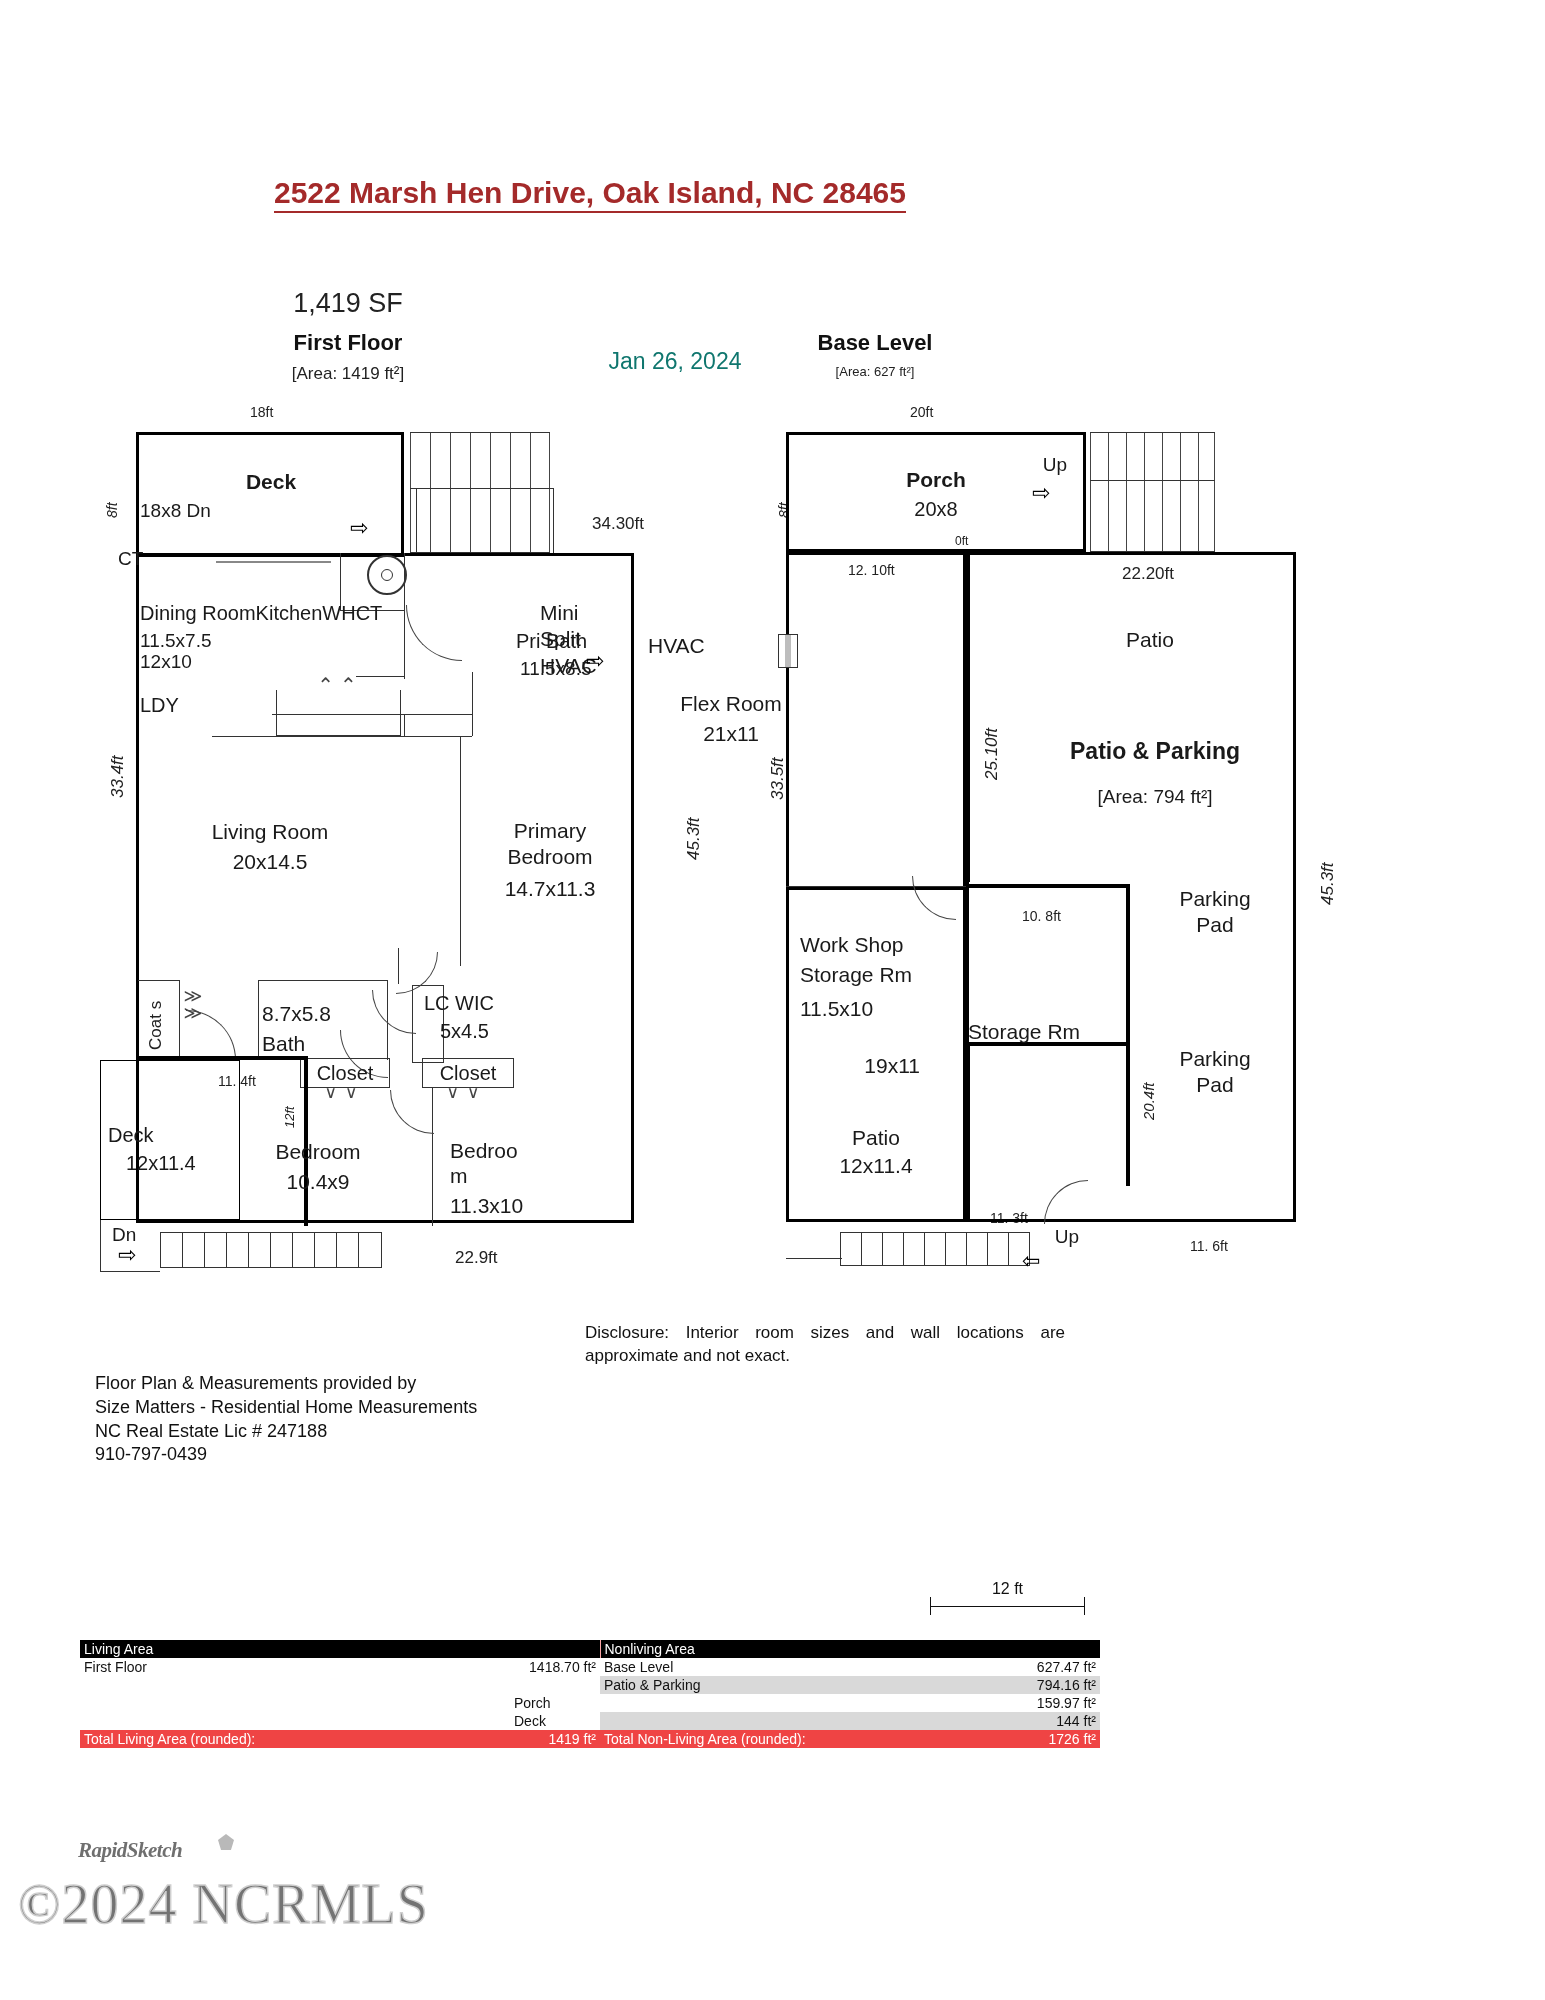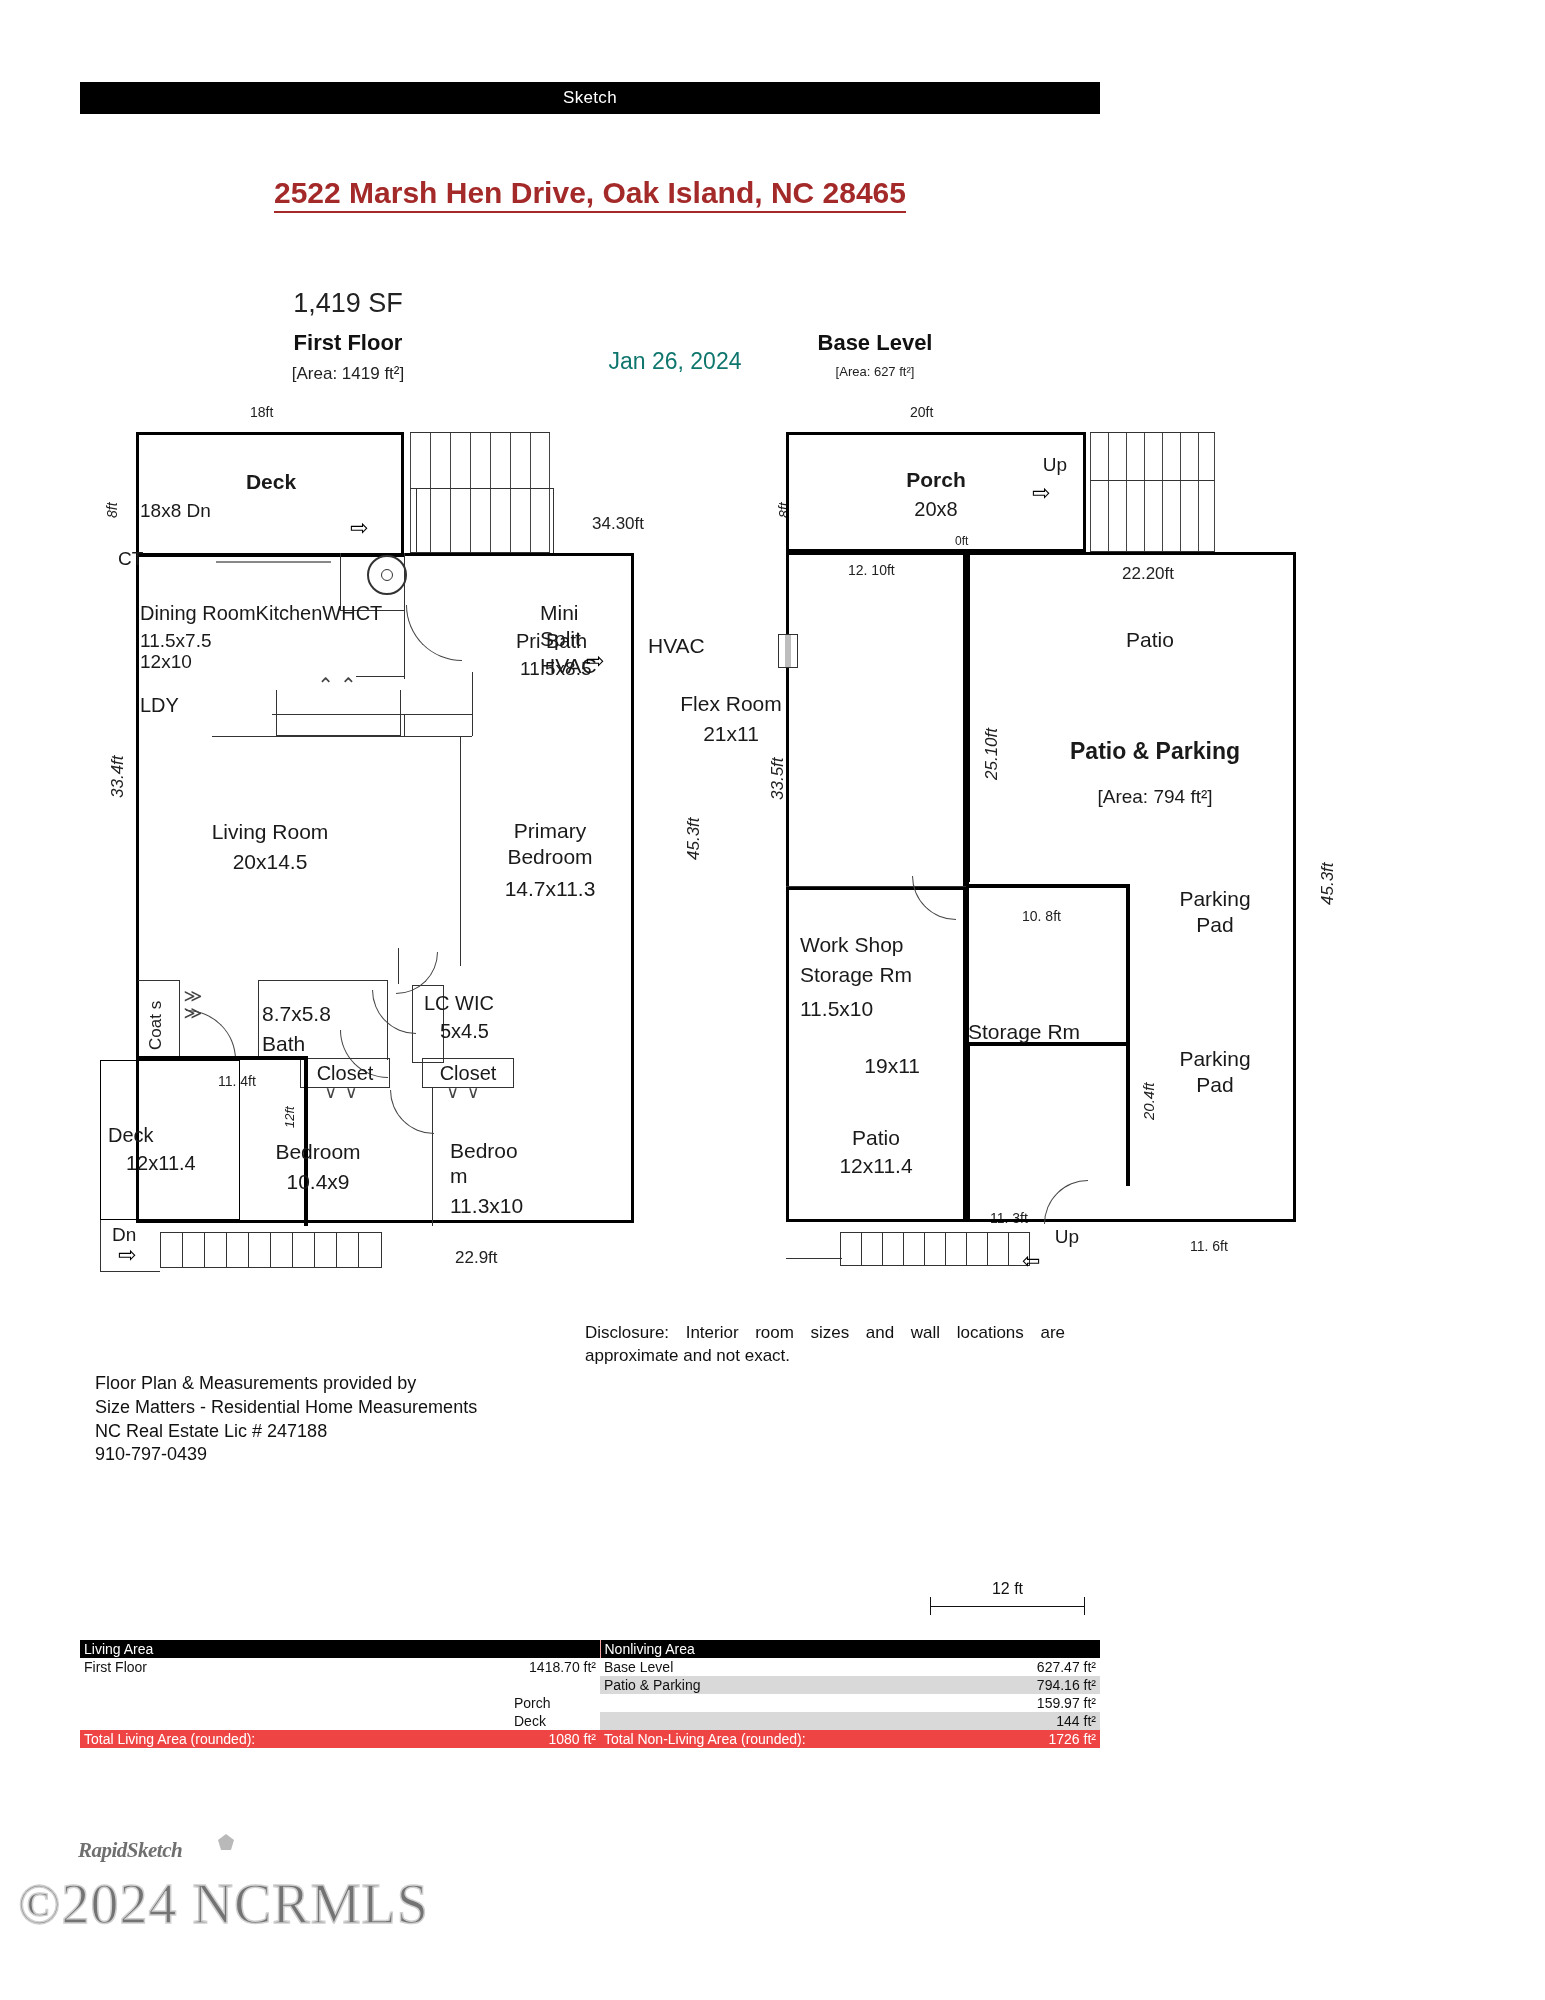--- a/index.html
+++ b/index.html
@@ -107,23 +107,20 @@
     font-family:"Liberation Serif", serif; font-size:56px;
     color:#737373; letter-spacing:1px; white-space:nowrap;
     -webkit-text-stroke:1.5px #cfcfcf;
   }
 </style>
 </head>
 <body>
 
 <div class="page">
 
-  <div id="sketch-bar">
-    <span>Sketch</span>
-  </div>
 
   <div id="address">
     <span>2522 Marsh Hen Drive, Oak Island, NC 28465 </span>
   </div>
 
   <div class="plan-head" id="sf-note">1,419 SF</div>
   <div class="plan-head" id="ff-name">First Floor</div>
   <div class="plan-head" id="ff-area">[Area: 1419 ft²]</div>
   <div class="plan-head" id="plan-date">Jan 26, 2024</div>
   <div class="plan-head" id="bl-name">Base Level</div>
@@ -401,21 +398,21 @@
       <td class="num">159.97 ft²</td>
     </tr>
     <tr>
       <td></td>
       <td class="num" style="text-align:left;">Deck</td>
       <td class="shaded"></td>
       <td class="num shaded">144 ft²</td>
     </tr>
     <tr>
       <td class="tot">Total Living Area (rounded):</td>
-      <td class="tot num">1080 ft²</td>
+      <td class="tot num">1419 ft²</td>
       <td class="tot">Total Non-Living Area (rounded):</td>
       <td class="tot num">1726 ft²</td>
     </tr>
   </tbody>
     </table>
 
   <div id="rapidsketch">RapidSketch</div>
   <div id="rs-dot"></div>
   <div id="watermark">©2024 NCRMLS</div>
 

